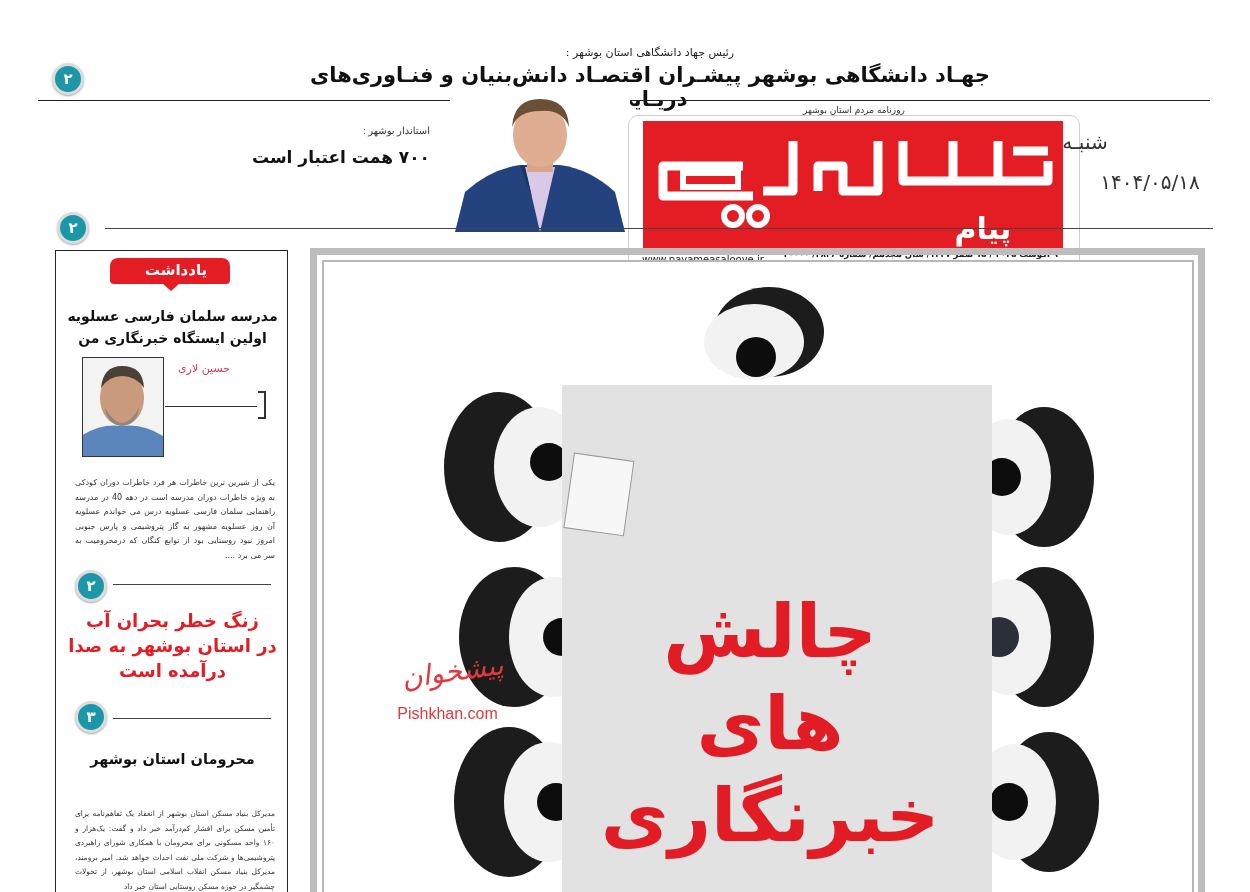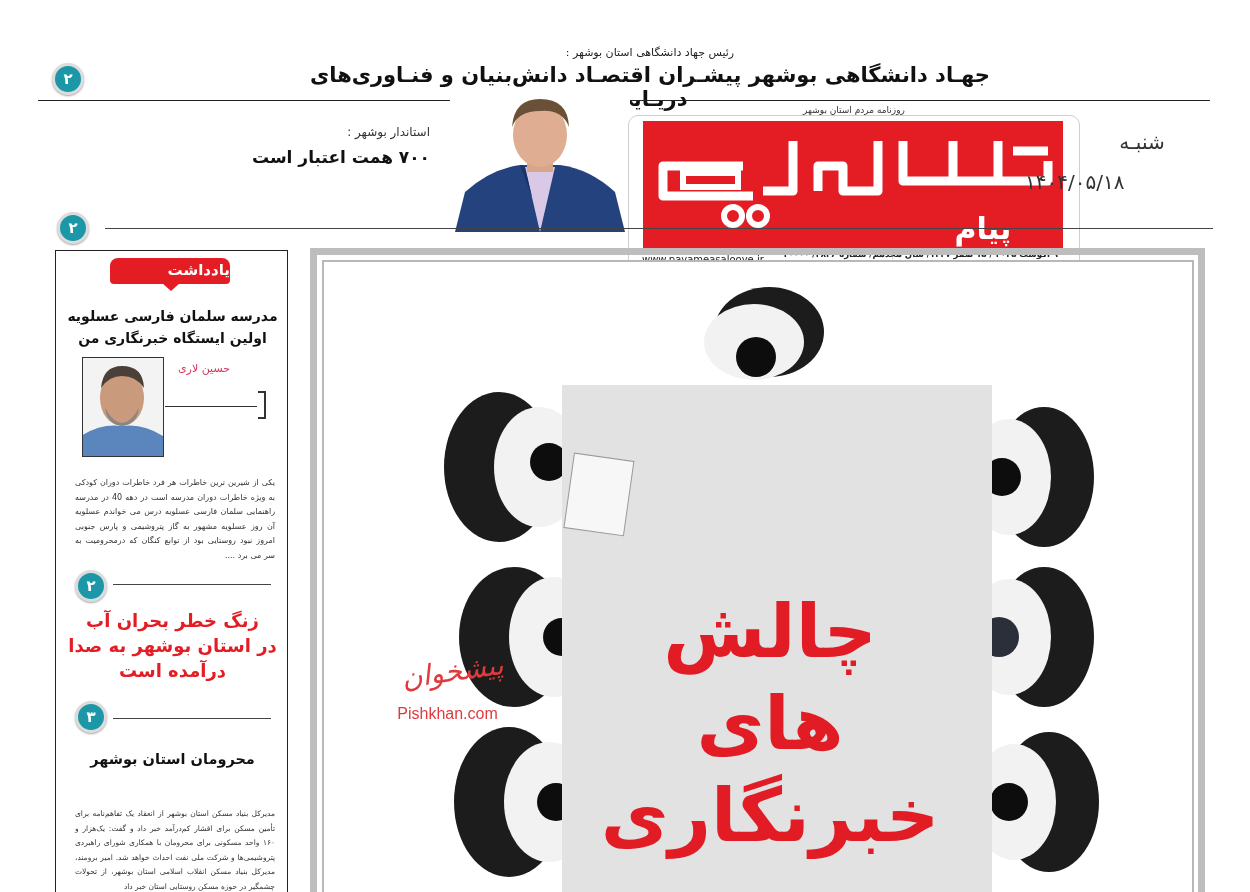--- a/index.html
+++ b/index.html
@@ -17,56 +17,56 @@
     .badge {
       width: 32px; height: 32px; border-radius: 50%;
       background: #1b97a8; border: 3px solid #dcdcdc;
       box-shadow: 0 1px 2px rgba(0,0,0,0.35);
       color: #fff; font-weight: bold; font-size: 15px;
       display: flex; align-items: center; justify-content: center;
       direction: rtl;
     }
 
     
-    .teaser-kicker { left: 250px; top: 125px; width: 180px; text-align: right; font-size: 12px; color: #333; }
+    .teaser-kicker { left: 250px; top: 125px; width: 180px; text-align: right; font-size: 10px; color: #333; font-family: Liberation Serif, serif; }
     .teaser-headline { left: 130px; top: 144px; width: 300px; text-align: right; font-size: 17px; font-weight: bold; line-height: 26px; color: #111; }
 
     .governor-photo { left: 450px; top: 97px; width: 180px; height: 135px; overflow: hidden; }
 
     
     .masthead-frame { left: 628px; top: 115px; width: 452px; height: 160px; border: 1px solid #cfcfcf; border-radius: 10px; }
     .masthead-tagline { left: 628px; top: 105px; width: 452px; text-align: center; font-size: 9px; color: #333; background: transparent; }
     .masthead-tagline span { background: #fff; padding: 0 10px; }
     .masthead-logo { left: 643px; top: 121px; width: 420px; height: 127px; background: #e41d25; overflow: hidden; }
     .masthead-strip { left: 630px; top: 250px; width: 440px; height: 18px; display: flex; justify-content: space-between; align-items: center; font-size: 8.5px; color: #222; padding: 0 12px; }
     .masthead-strip .url { direction: ltr; font-size: 10px; }
     .masthead-strip .issue { font-weight: bold; }
 
     
-    .day-name { left: 1082px; top: 130px; width: 120px; text-align: center; font-size: 20px; color: #333; }
-    .date-value { left: 1025px; top: 170px; width: 120px; text-align: left; font-size: 20px; color: #333; letter-spacing: 1px; }
+    .day-name { left: 1025px; top: 130px; width: 120px; text-align: center; font-size: 20px; color: #333; }
+    .date-value { left: 1090px; top: 170px; width: 120px; text-align: center; font-size: 20px; color: #333; letter-spacing: 1px; }
 
     .rule-mid { left: 105px; top: 228px; width: 1108px; height: 1px; background: #444; }
 
     
     .main-frame-outer { left: 310px; top: 248px; width: 895px; height: 660px; border: 7px solid #bdbdbd; border-bottom: none; }
     .main-frame-inner { left: 322px; top: 260px; width: 872px; height: 650px; border: 2px solid #b8b8b8; border-bottom: none; }
     .main-art { left: 324px; top: 262px; width: 868px; height: 630px; overflow: hidden; background: #fff; }
 
     .feature-title {
       left: 600px; top: 585px; width: 340px; text-align: center;
       font-size: 74px; font-weight: bold; color: #e21c25; line-height: 92px;
     }
 
     .watermark-fa { left: 395px; top: 655px; width: 115px; text-align: center; font-family: "DejaVu Serif", serif; font-size: 28px; color: #e03a3e; font-style: italic; transform: rotate(-8deg); }
     .watermark-en { left: 385px; top: 705px; width: 125px; text-align: center; direction: ltr; font-family: "Liberation Sans", sans-serif; font-size: 16px; color: #e03a3e; }
 
     
     .left-col { left: 55px; top: 250px; width: 233px; height: 660px; border: 1px solid #222; border-bottom: none; }
-    .note-tab { left: 110px; top: 258px; width: 120px; height: 26px; background: #e41d25; border-radius: 8px 8px 4px 4px; color: #fff; font-size: 15px; font-weight: bold; text-align: right; line-height: 25px; padding-left: 12px; }
+    .note-tab { left: 110px; top: 258px; width: 120px; height: 26px; background: #e41d25; border-radius: 8px 8px 4px 4px; color: #fff; font-size: 15px; font-weight: bold; text-align: center; line-height: 25px; padding-left: 12px; }
     .note-tab-arrow { left: 162px; top: 283px; width: 0; height: 0; border-left: 9px solid transparent; border-right: 9px solid transparent; border-top: 8px solid #e41d25; }
     .note-title { left: 60px; top: 305px; width: 225px; text-align: center; font-size: 14px; font-weight: bold; line-height: 22px; color: #111; }
     .author-photo { left: 82px; top: 357px; width: 82px; height: 100px; border: 1px solid #333; overflow: hidden; background: #cbd7e3; }
     .author-name { left: 170px; top: 362px; width: 60px; text-align: right; font-size: 11px; color: #d3355b; }
     .author-line { left: 165px; top: 406px; width: 92px; height: 1px; background: #333; }
     .author-bracket { left: 258px; top: 391px; width: 8px; height: 28px; border: 2px solid #333; border-left: none; }
     .note-body { left: 75px; top: 476px; width: 200px; text-align: justify; font-size: 8px; line-height: 14.5px; color: #333; }
 
     .left-badge-2 { left: 75px; top: 570px; }
     .left-rule-2 { left: 113px; top: 584px; width: 158px; height: 1px; background: #444; }

